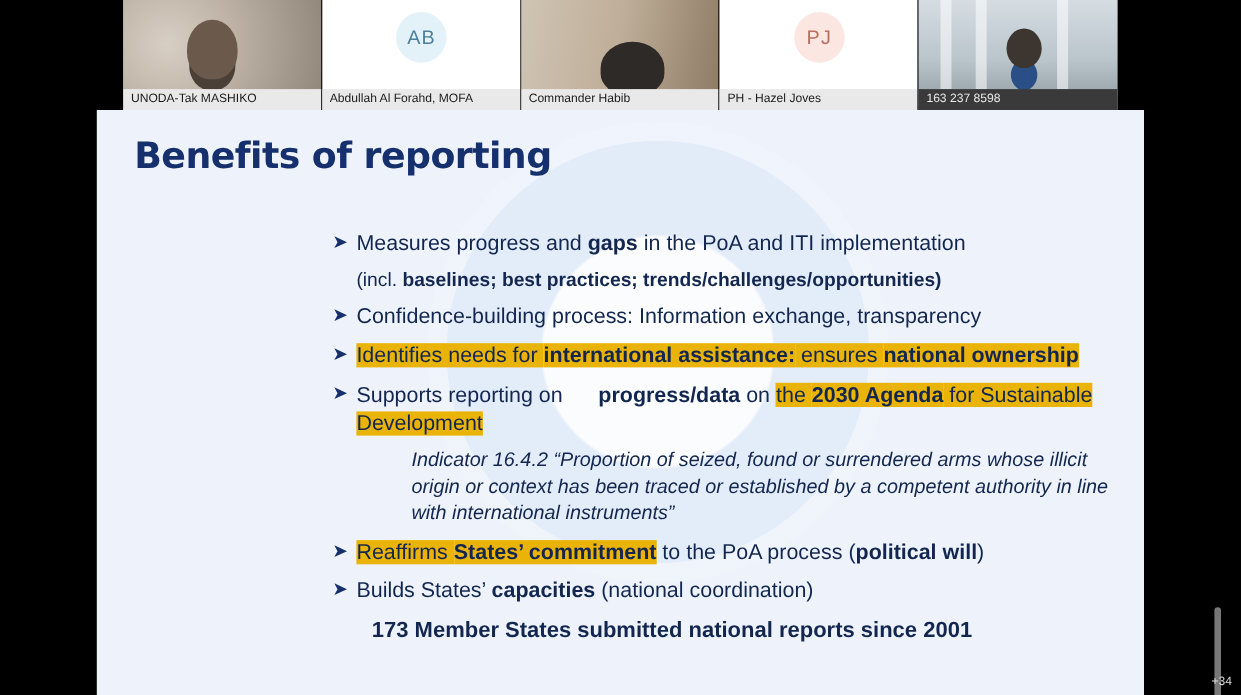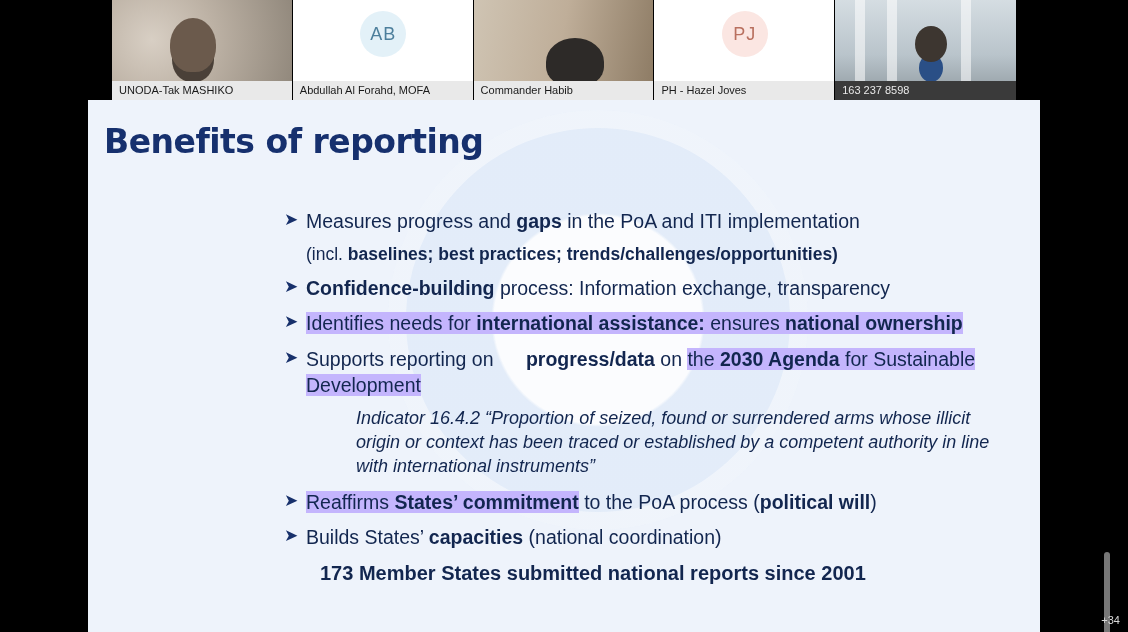--- a/index.html
+++ b/index.html
@@ -123,20 +123,21 @@
 
   
   .slide {
     position: absolute;
     left: 88px;
     top: 100px;
     width: 952px;
     height: 532px;
     background: #eef3fb;
     overflow: hidden;
+    padding-left: 18px;
   }
   .slide::before {
     
     content: "";
     position: absolute;
     left: 300px;
     top: 10px;
     width: 420px;
     height: 420px;
     border-radius: 50%;
@@ -194,21 +195,21 @@
     margin-left: 72px;
     font-style: italic;
     font-size: 18px;
     line-height: 1.32;
     color: #12264f;
     margin-top: 2px;
     margin-bottom: 10px;
     width: 660px;
   }
   .hl {
-    background: #c4b5fd;
+    background: #eab308;
     box-decoration-break: clone;
     -webkit-box-decoration-break: clone;
   }
 
   .footer-line {
     position: absolute;
     left: 232px;
     top: 462px;
     font-size: 20px;
     font-weight: bold;
@@ -354,21 +355,21 @@
       <div class="slide-title">Benefits of reporting</div>
 
       <div class="bullets" id="bullets">
           <div class="b-row">
             <span class="arrow">➤</span>
             <span class="b-text"><span><span style="font-weight: normal;">Measures progress</span><span> and </span><span style="font-weight: bold;">gaps</span><span> in the PoA and ITI implementation</span></span></span>
           </div>
           <div class="sub"><span><span>(incl. </span><span style="font-weight: bold;">baselines; best practices; trends/challenges/opportunities)</span></span></div>
           <div class="b-row">
             <span class="arrow">➤</span>
-            <span class="b-text"><span><span style="font-weight: bold;">Confidence-building</span><span> process: Information exchange, transparency</span></span></span>
+            <span class="b-text"><span><span style="font-weight: normal;">Confidence-building</span><span> process: Information exchange, transparency</span></span></span>
           </div>
           <div class="b-row">
             <span class="arrow">➤</span>
             <span class="b-text"><span><span class="hl">Identifies needs for </span><span class="hl" style="font-weight: bold; text-align: center;">international assistance:</span><span class="hl"> ensures </span><span class="hl" style="font-weight: bold;">national ownership</span></span></span>
           </div>
           <div class="b-row">
             <span class="arrow">➤</span>
             <span class="b-text"><span><span>Supports reporting on </span><span style="font-weight: bold; margin-left: 27px;">progress/data</span><span> on </span><span class="hl">the </span><span class="hl" style="font-weight: bold;">2030 Agenda</span><span class="hl"> for Sustainable Development</span></span></span>
           </div>
           <div class="indicator"><span><span>Indicator 16.4.2 “Proportion of seized, found or surrendered arms whose illicit origin or context has been traced or established by a competent authority in line with international instruments”</span></span></div>

